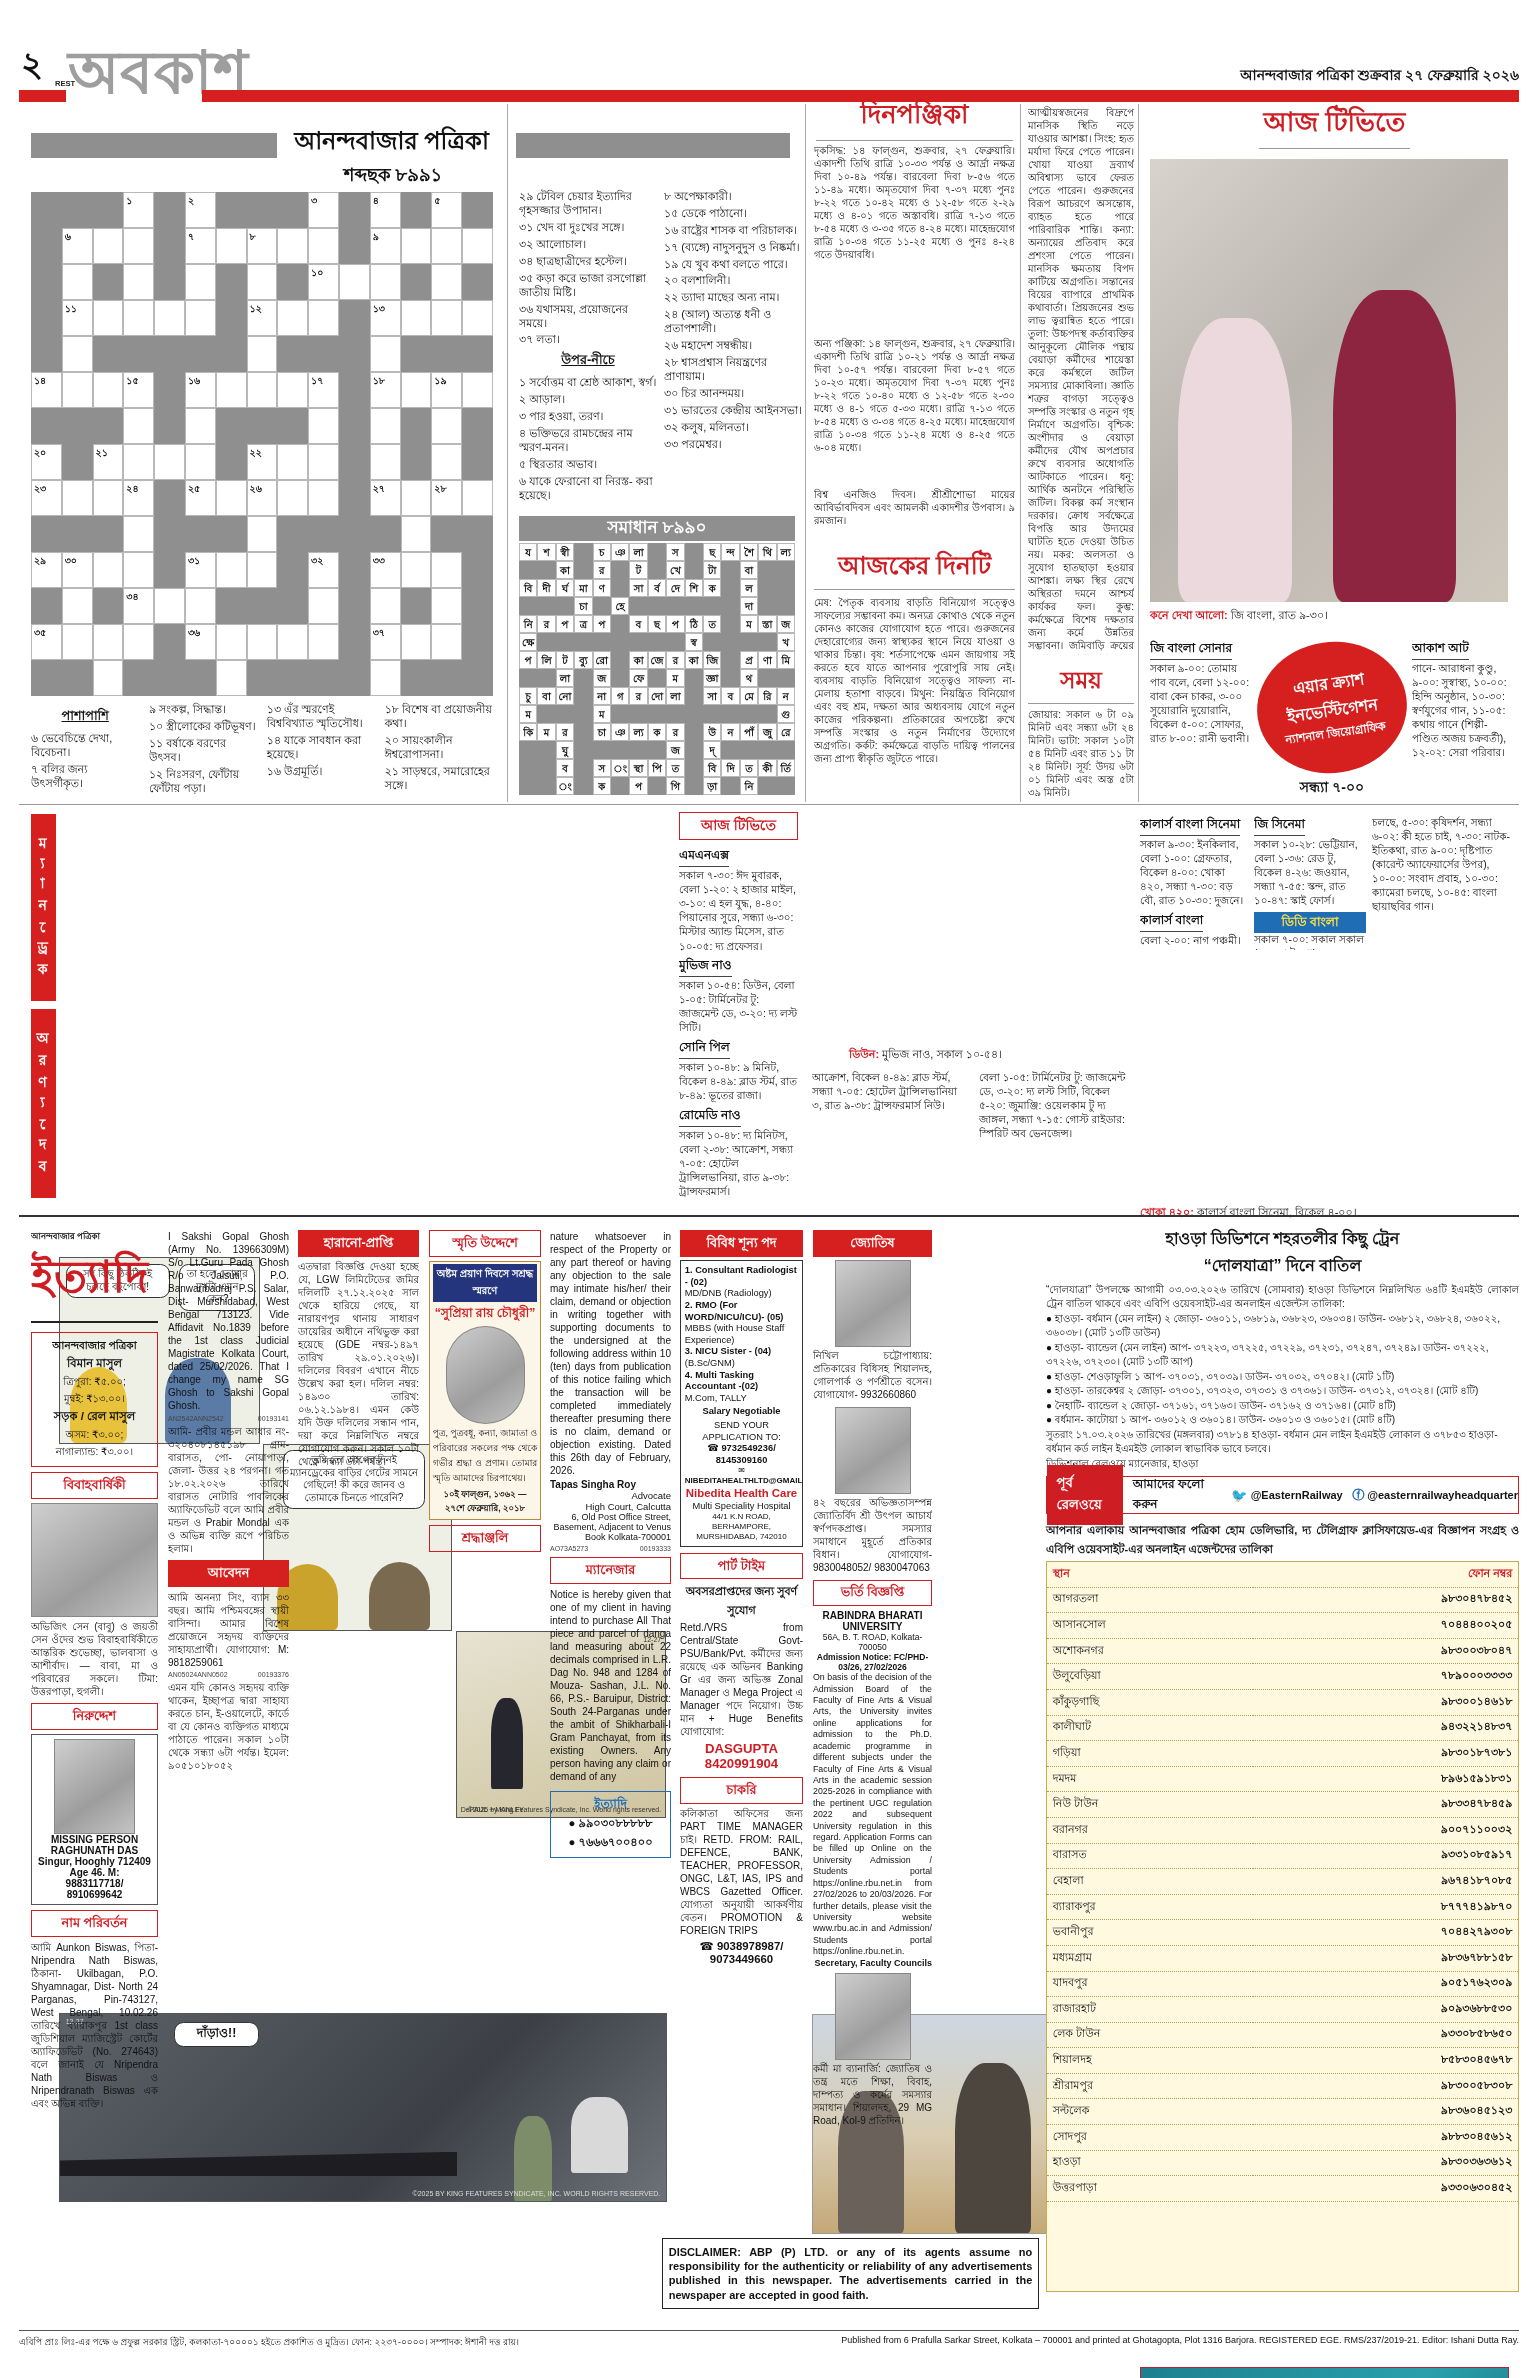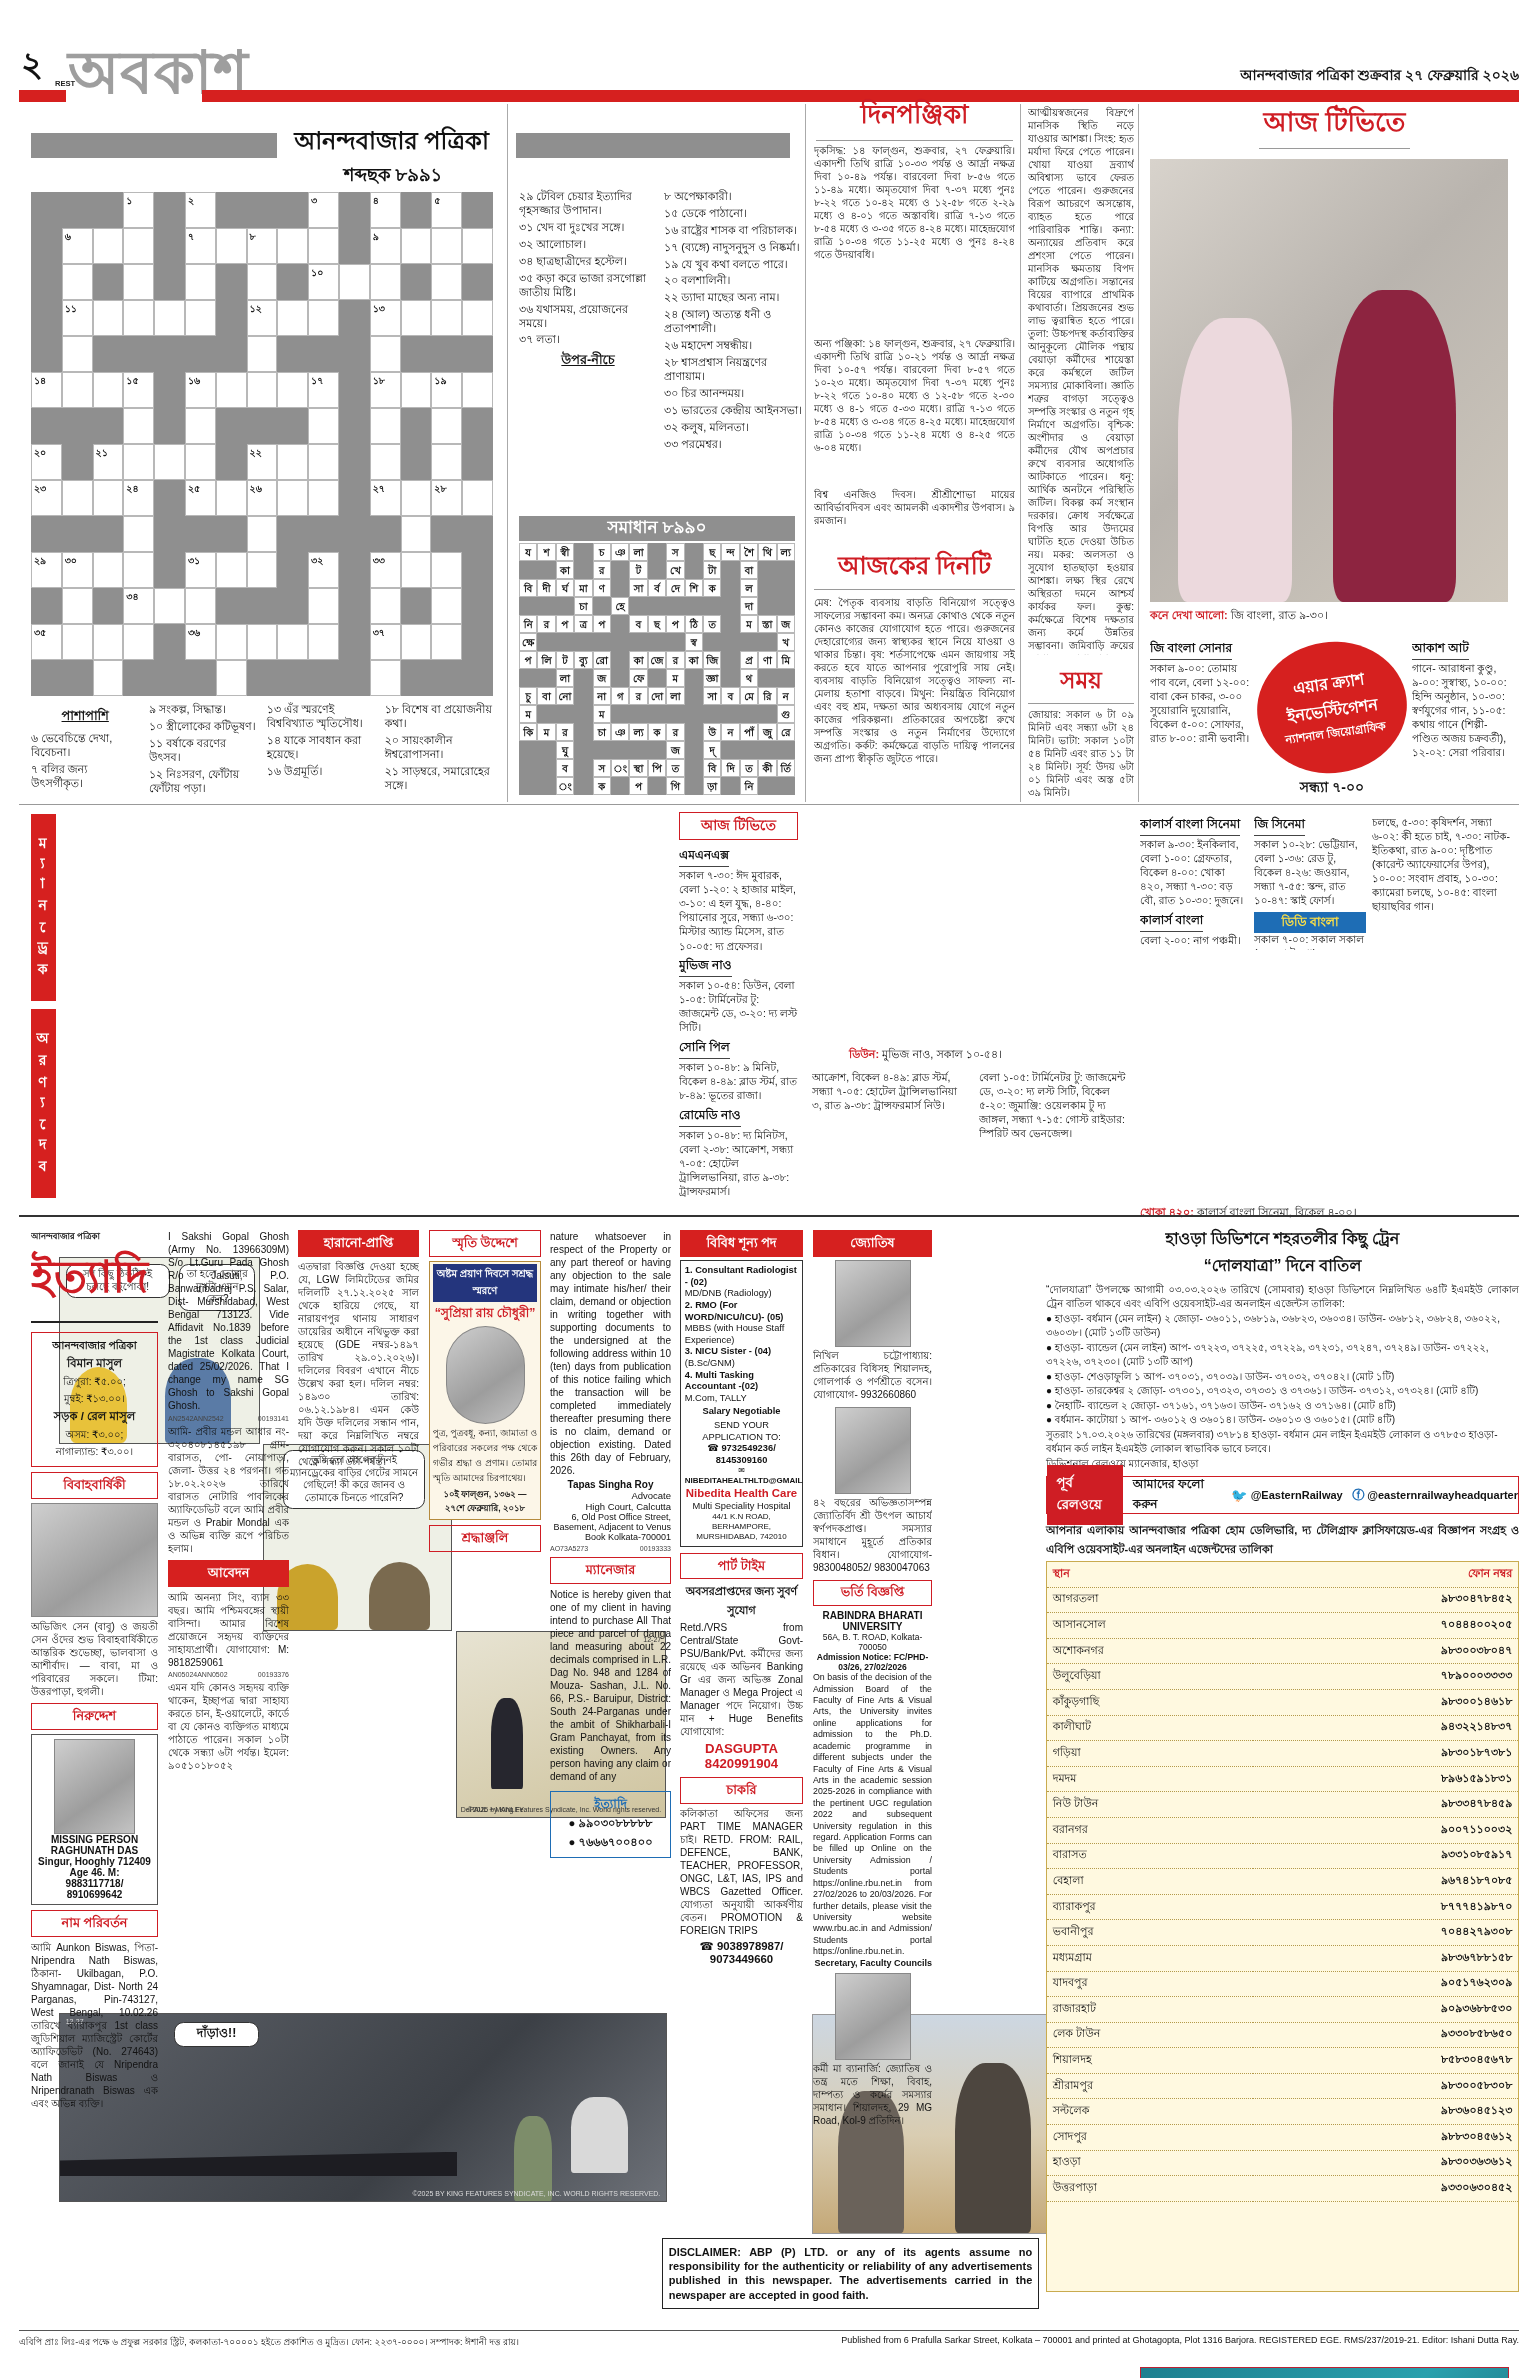--- a/index.html
+++ b/index.html
@@ -381,20 +381,28 @@
   <div>
       <div class="clue">২৯ টেবিল চেয়ার ইত্যাদির গৃহসজ্জার উপাদান।</div>
       <div class="clue">৩১ খেদ বা দুঃখের সঙ্গে।</div>
       <div class="clue">৩২ আলোচাল।</div>
       <div class="clue">৩৪ ছাত্রছাত্রীদের হস্টেল।</div>
       <div class="clue">৩৫ কড়া করে ভাজা রসগোল্লা জাতীয় মিষ্টি।</div>
       <div class="clue">৩৬ যথাসময়, প্রয়োজনের সময়ে।</div>
       <div class="clue">৩৭ লতা।</div>
     </div>
   <div class="cluehead">উপর-নীচে</div>
+  <div>
+      <div class="clue">১ সর্বোত্তম বা শ্রেষ্ঠ আকাশ, স্বর্গ।</div>
+      <div class="clue">২ আড়াল।</div>
+      <div class="clue">৩ পার হওয়া, তরণ।</div>
+      <div class="clue">৪ ভক্তিভরে রামচন্দ্রের নাম স্মরণ-মনন।</div>
+      <div class="clue">৫ স্থিরতার অভাব।</div>
+      <div class="clue">৬ যাকে ফেরানো বা নিরস্ত- করা হয়েছে।</div>
+    </div>
 </div>
 <div class="abs" style="left:664px;top:189px;width:138px;height:326px;overflow:hidden">
   <div>
       <div class="clue">৮ অপেক্ষাকারী।</div>
       <div class="clue">১৫ ডেকে পাঠানো।</div>
       <div class="clue">১৬ রাষ্ট্রের শাসক বা পরিচালক।</div>
       <div class="clue">১৭ (ব্যঙ্গে) নাদুসনুদুস ও নিষ্কর্মা।</div>
       <div class="clue">১৯ যে খুব কথা বলতে পারে।</div>
       <div class="clue">২০ বলশালিনী।</div>
       <div class="clue">২২ ড্যাদা মাছের অন্য নাম।</div>
@@ -823,21 +831,21 @@
     <div style="color:#cf1d24;font-weight:bold;font-size:12.3px;margin:1.9px 0">“সুপ্রিয়া রায় চৌধুরী”</div>
     <div class="pic" style="width:79px;height:98px;margin:1.9px auto;border-radius:50% / 40%"></div>
     <div style="font-size:9px;text-align:justify">পুত্র, পুত্রবধূ, কন্যা, জামাতা ও পরিবারের সকলের পক্ষ থেকে গভীর শ্রদ্ধা ও প্রণাম। তোমার স্মৃতি আমাদের চিরপাথেয়।</div>
     <div style="font-size:8.5px;font-weight:bold;margin-top:1.9px">১০ই ফাল্গুন, ১৩৬২ — ২৭শে ফেব্রুয়ারি, ২০১৮</div>
   </div>
   <div class="boxhead">শ্রদ্ধাঞ্জলি</div>
 </div>
 
 <div class="col" style="left:550px;width:121px">
   <div class="ad">nature whatsoever in respect of the Property or any part thereof or having any objection to the sale may intimate his/her/ their claim, demand or objection in writing together with supporting documents to the undersigned at the following address within 10 (ten) days from publication of this notice failing which the transaction will be completed immediately thereafter presuming there is no claim, demand or objection existing. Dated this 26th day of February, 2026.</div>
-  <div style="font-size:10px;text-align:center;font-weight:bold;margin-top:1.9px">Tapas Singha Roy</div>
+  <div style="font-size:10px;text-align:left;font-weight:bold;margin-top:1.9px">Tapas Singha Roy</div>
   <div style="font-size:9.5px;text-align:right">Advocate</div>
   <div style="font-size:9.5px;text-align:right">High Court, Calcutta</div>
   <div style="font-size:9px;text-align:right">6, Old Post Office Street, Basement, Adjacent to Venus Book Kolkata-700001</div>
   <div class="ref">
       <span>AO73A5273</span>
       <span>00193333</span>
     </div>
   <div class="boxhead">ম্যানেজার</div>
   <div class="ad">Notice is hereby given that one of my client in having intend to purchase All That piece and parcel of danga land measuring about 22 decimals comprised in L.R. Dag No. 948 and 1284 of Mouza- Sashan, J.L. No. 66, P.S.- Baruipur, District: South 24-Parganas under the ambit of Shikharbali-I Gram Panchayat, from its existing Owners. Any person having any claim or demand of any</div>
   <div style="border:0.9px solid #1e6db5;margin-top:7.6px;padding:3.8px;text-align:center">

